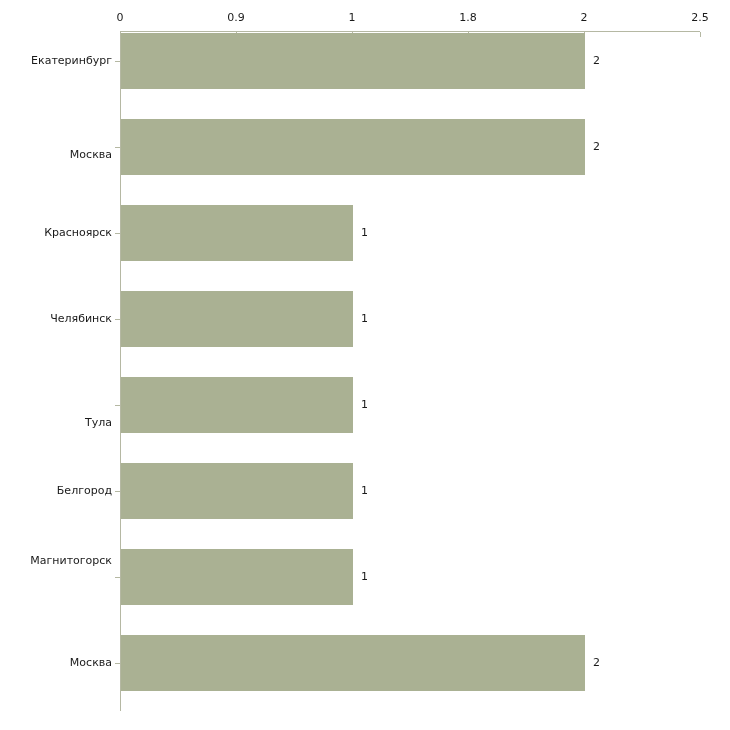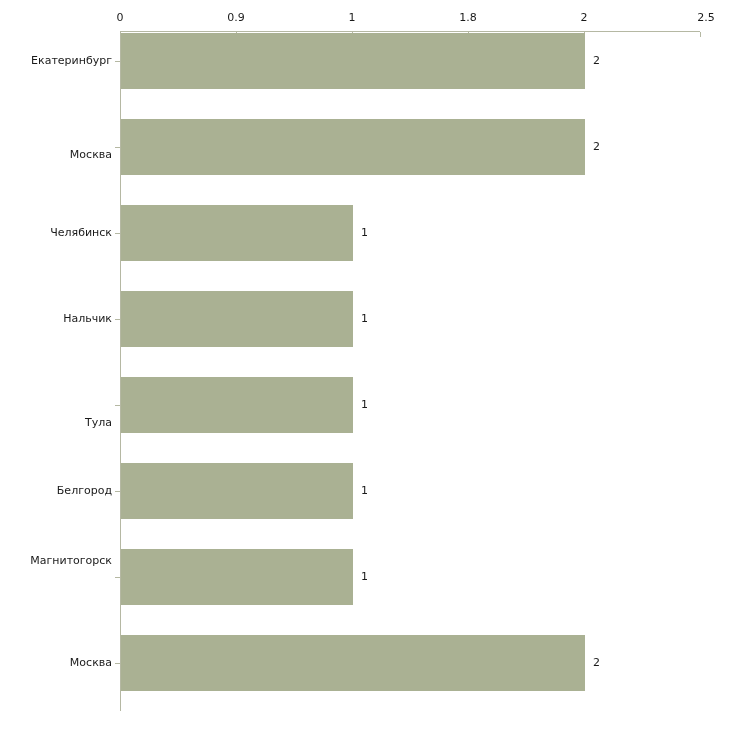--- a/index.html
+++ b/index.html
@@ -98,39 +98,39 @@
       <div class="x-tick-label" style="left: 120px;">0</div>
       <div class="x-tick" style="left: 236px;"></div>
       <div class="x-tick-label" style="left: 236px;">0.9</div>
       <div class="x-tick" style="left: 352px;"></div>
       <div class="x-tick-label" style="left: 352px;">1</div>
       <div class="x-tick" style="left: 468px;"></div>
       <div class="x-tick-label" style="left: 468px;">1.8</div>
       <div class="x-tick" style="left: 584px;"></div>
       <div class="x-tick-label" style="left: 584px;">2</div>
       <div class="x-tick" style="left: 700px;"></div>
-      <div class="x-tick-label" style="left: 700px; margin-left: 6px;">2.5</div>
+      <div class="x-tick-label" style="left: 700px;">2.5</div>
     </div>
 
   <div class="y-axis-line"></div>
   <div id="y-ticks">
       <div class="y-tick" style="top: 61px;"></div>
       <div class="y-tick" style="top: 147px;"></div>
       <div class="y-tick" style="top: 233px;"></div>
       <div class="y-tick" style="top: 319px;"></div>
       <div class="y-tick" style="top: 405px;"></div>
       <div class="y-tick" style="top: 491px;"></div>
       <div class="y-tick" style="top: 577px;"></div>
       <div class="y-tick" style="top: 663px;"></div>
     </div>
   <div id="cat-labels">
       <div class="cat-label" style="top: 54px;">Екатеринбург</div>
       <div class="cat-label" style="top: 148px;">Москва</div>
-      <div class="cat-label" style="top: 226px;">Челябинск</div>
-      <div class="cat-label" style="top: 312px;">Нальчик</div>
+      <div class="cat-label" style="top: 226px;">Красноярск</div>
+      <div class="cat-label" style="top: 312px;">Челябинск</div>
       <div class="cat-label" style="top: 416px;">Тула</div>
       <div class="cat-label" style="top: 484px;">Белгород</div>
       <div class="cat-label" style="top: 554px;">Магнитогорск</div>
       <div class="cat-label" style="top: 656px;">Москва</div>
     </div>
 
   <div id="bars">
       <div class="bar" style="top: 33px; height: 56px; width: 464px; background: rgb(170, 177, 147);"></div>
       <div class="bar-value" style="left: 593px; top: 54px;">2</div>
       <div class="bar" style="top: 119px; height: 56px; width: 464px; background: rgb(170, 177, 147);"></div>

